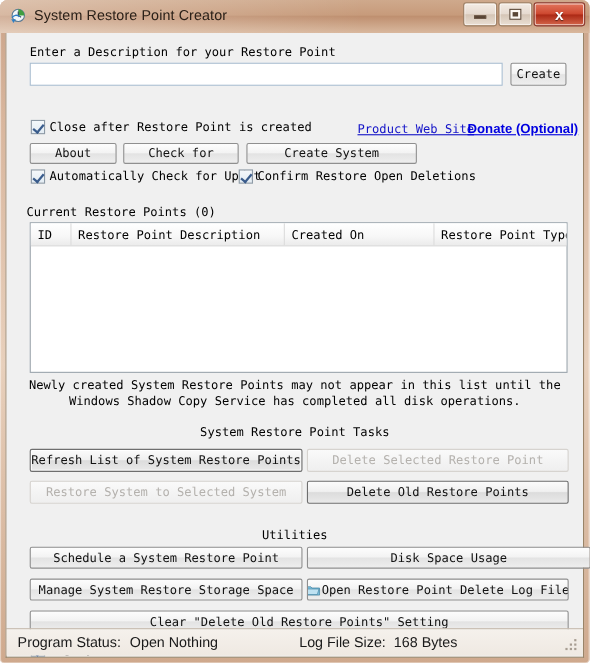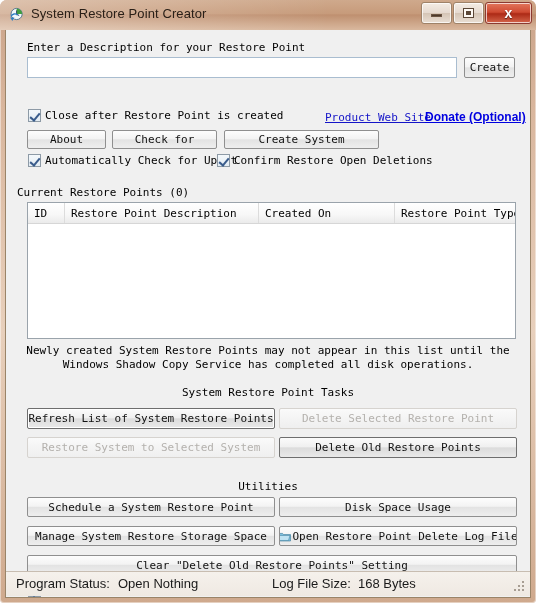--- a/index.html
+++ b/index.html
@@ -376,21 +376,21 @@
 
       <div class="cbwrap" style="left:22px; top:124px;">
         <span class="cbox checked"></span>
         <span class="cblabel">Automatically Check for Updat</span>
       </div>
       <div class="cbwrap" style="left:211px; top:124px;">
         <span class="cbox checked"></span>
         <span class="cblabel">Confirm Restore Open Deletions</span>
       </div>
 
-      <div class="lbl" style="left:11px; top:156px;">Current Restore Points (0)</div>
+      <div class="lbl" style="left:18px; top:156px;">Current Restore Points (0)</div>
 
       <div class="listview" style="left:21px; top:172px; width:489px; height:137px;">
         <div class="lv-header">
           <div class="lv-col" style="width:37px;">ID</div>
           <div class="lv-col" style="width:194px;">Restore Point Description</div>
           <div class="lv-col" style="width:136px;">Created On</div>
           <div class="lv-col" style="width:120px; border-right:none;">Restore Point Type</div>
         </div>
         <div class="lv-body"></div>
       </div>
@@ -401,21 +401,21 @@
 
       <div class="btn strong focused" style="left:21px; top:378px; width:248px; height:21px;">Refresh List of System Restore Points</div>
       <div class="btn disabled" style="left:273px; top:378px; width:238px; height:21px;">Delete Selected Restore Point</div>
 
       <div class="btn disabled" style="left:21px; top:407px; width:248px; height:21px;">Restore System to Selected System</div>
       <div class="btn strong" style="left:273px; top:407px; width:238px; height:21px;">Delete Old Restore Points</div>
 
       <div class="section-title" style="left:0; top:450px;">Utilities</div>
 
       <div class="btn" style="left:21px; top:467px; width:248px; height:20px;">Schedule a System Restore Point</div>
-      <div class="btn" style="left:273px; top:467px; width:238px; height:20px;text-align:right;">Disk Space Usage</div>
+      <div class="btn" style="left:273px; top:467px; width:258px; height:20px;text-align:right;">Disk Space Usage</div>
 
       <div class="btn" style="left:21px; top:496px; width:248px; height:20px;">Manage System Restore Storage Space</div>
       <div class="btn" style="left:273px; top:496px; width:238px; height:20px;">
         <svg class="folder-ico" viewBox="0 0 14 11">
           <path d="M0.5 2.2 h4.4 l1.1 1.2 h7.5 v6.9 h-13 z" fill="#7fc2e0" stroke="#3f7f9e" stroke-width="0.7"></path>
           <path d="M1.6 4.4 h11.3 l-1.6 5.4 h-11.3 z" fill="#bfe2f2" stroke="#3f7f9e" stroke-width="0.6"></path>
         </svg>
         <span>Open Restore Point Delete Log File</span>
       </div>
 

